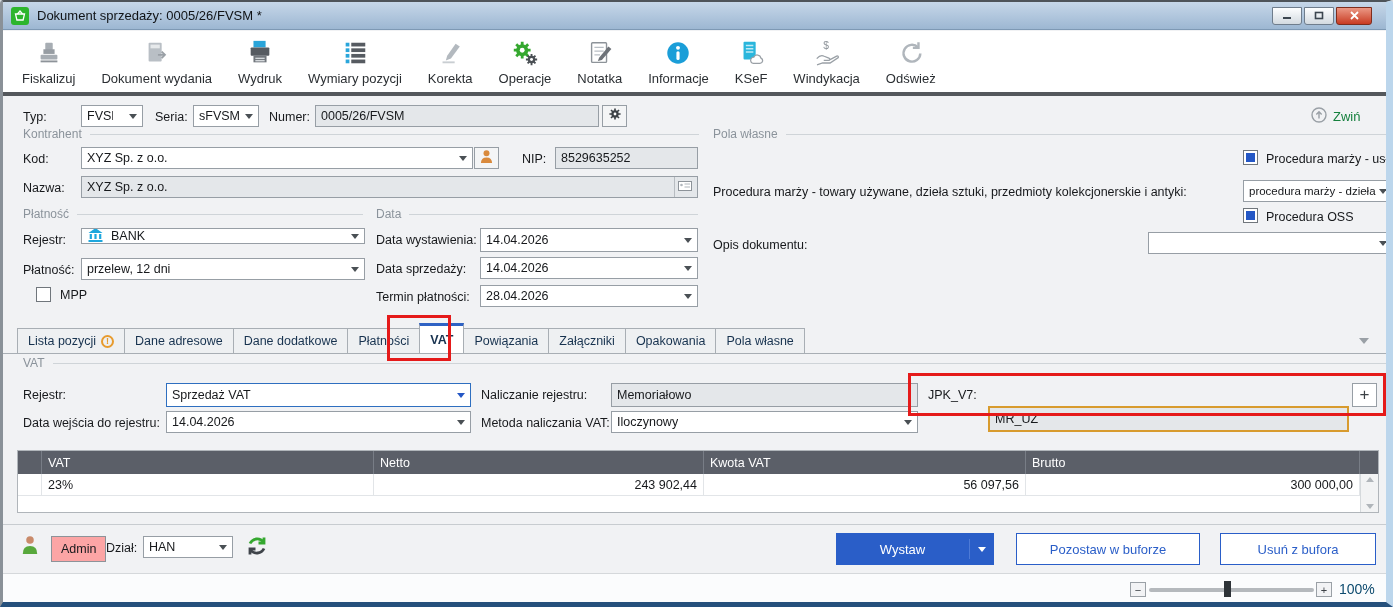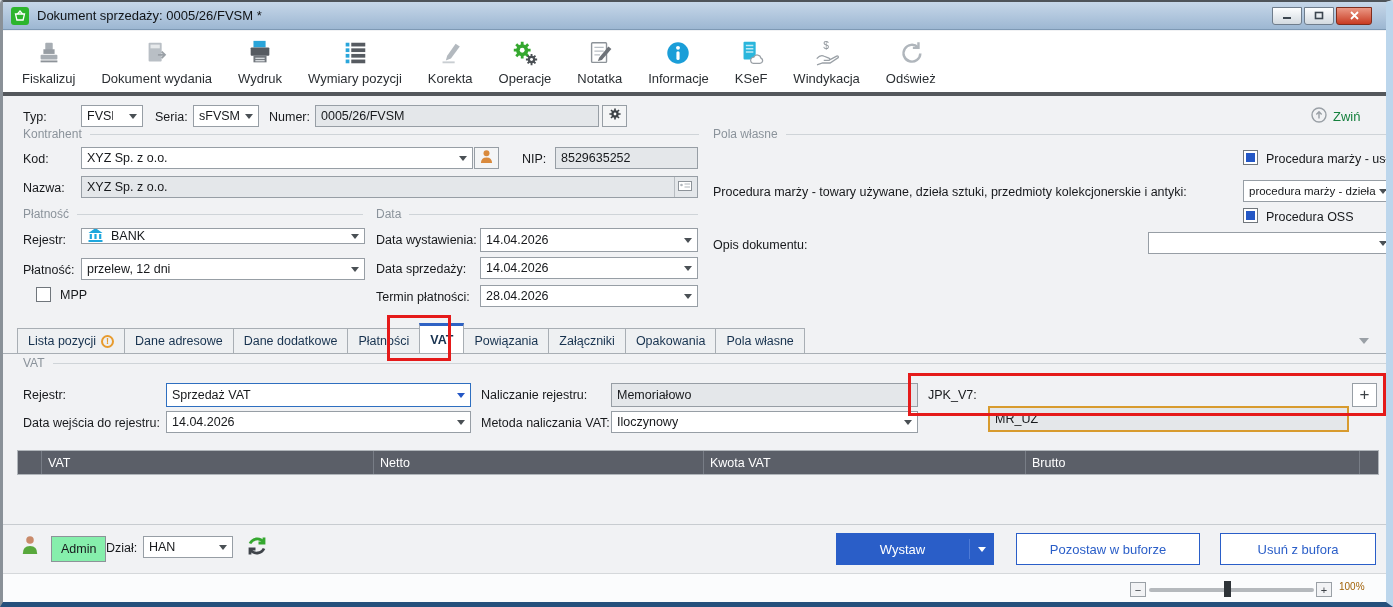--- a/index.html
+++ b/index.html
@@ -72,30 +72,30 @@
     background:#f2f3f4; border-left:1px solid #d5d9dc; padding:3px 0; }
   .tri-up { width:0; height:0; border-left:4px solid transparent; border-right:4px solid transparent; border-bottom:5px solid #b0b5ba; }
   .tri-dn { width:0; height:0; border-left:4px solid transparent; border-right:4px solid transparent; border-top:5px solid #b0b5ba; }
 
   
   .hsep { position:absolute; left:0; top:522px; width:100%; height:1px; background:#c8ccd0; }
   .btn { position:absolute; height:32px; display:flex; align-items:center; justify-content:center; font-size:13px; }
   .btn-primary { background:#2a5ec8; color:#fff; }
   .btn-outline { background:#fff; border:1px solid #2a5ec8; color:#2a5ec8; }
   .dd-white { width:0; height:0; border-left:4px solid transparent; border-right:4px solid transparent; border-top:5px solid #fff; }
-  .admin-btn { position:absolute; height:22px; border:1px solid #8d9399; background:#86efac;
+  .admin-btn { position:absolute; height:22px; border:1px solid #8d9399; background:#fca5a5;
     font-size:12.5px; display:flex; align-items:center; padding:12px 9px; }
 
   
   .statusbar { position:absolute; left:0; top:571px; width:100%; height:31px; background:#fbfcfd; border-top:1px solid #d5d8db; }
   .zbtn { position:absolute; width:16px; height:15px; border:1px solid #9aa0a6; background:#f2f3f5;
     font-size:11px; display:flex; align-items:center; justify-content:center; color:#3c4146; }
   .ztrack { position:absolute; height:4px; background:#b5b9bd; border-radius:2px; }
   .zthumb { position:absolute; width:7px; height:16px; background:#2e3338; }
-  .zlabel { position:absolute; font-size:10px; color:#a16207; }
+  .zlabel { position:absolute; font-size:14px; color:#0c4a6e; }
 
   .annot { position:absolute; border:3px solid #e51a1a; z-index:50; pointer-events:none; }
   .zwin { position:absolute; display:flex; align-items:center; gap:6px; font-size:13px; color:#15803d;justify-content:center; }
 </style>
 </head>
 <body>
 
 <div class="window">
 
   <div class="titlebar">
@@ -457,20 +457,36 @@
 
   <div class="tbl">
     <div class="trow">
       <div class="th" style="width:24px;"></div>
       <div class="th" style="width:332px;">VAT</div>
       <div class="th" style="width:330px;">Netto</div>
       <div class="th" style="width:322px;">Kwota VAT</div>
       <div class="th" style="width:334px;">Brutto</div>
       <div class="th" style="flex:1; border-right:none;"></div>
     </div>
+    <div style="display:flex;">
+      <div style="flex:1;">
+        <div class="trow">
+          <div class="td" style="width:24px;"></div>
+          <div class="td" style="width:332px;">23%</div>
+          <div class="td num" style="width:330px;">243 902,44</div>
+          <div class="td num" style="width:322px;">56 097,56</div>
+          <div class="td num" style="width:334px;">300 000,00</div>
+        </div>
+        <div style="height:16px;"></div>
+      </div>
+      <div class="scrollcol" style="width:18px;">
+        <span class="tri-up"></span>
+        <span class="tri-dn"></span>
+      </div>
+    </div>
   </div>
 
   <div class="hsep"></div>
   <span style="position:absolute; left:18px; top:533px;"><svg width="18" height="20" viewBox="0 0 16 18">
         <circle cx="8" cy="4.5" r="3.4" fill="#c98a6a"></circle>
         <path d="M1.5 17 q0 -7 6.5 -7 q6.5 0 6.5 7 z" fill="#58a83c"></path>
       </svg></span>
   <div class="admin-btn" style="left:48px; top:534px;">
     <span>Admin</span>
   </div>

